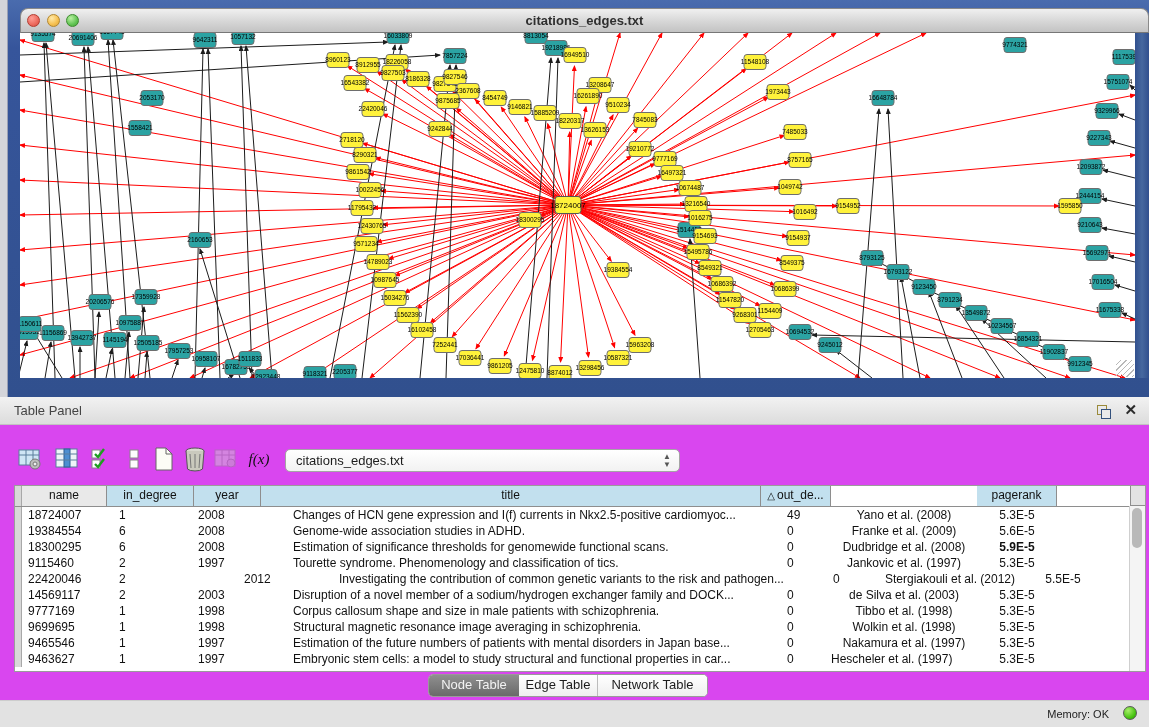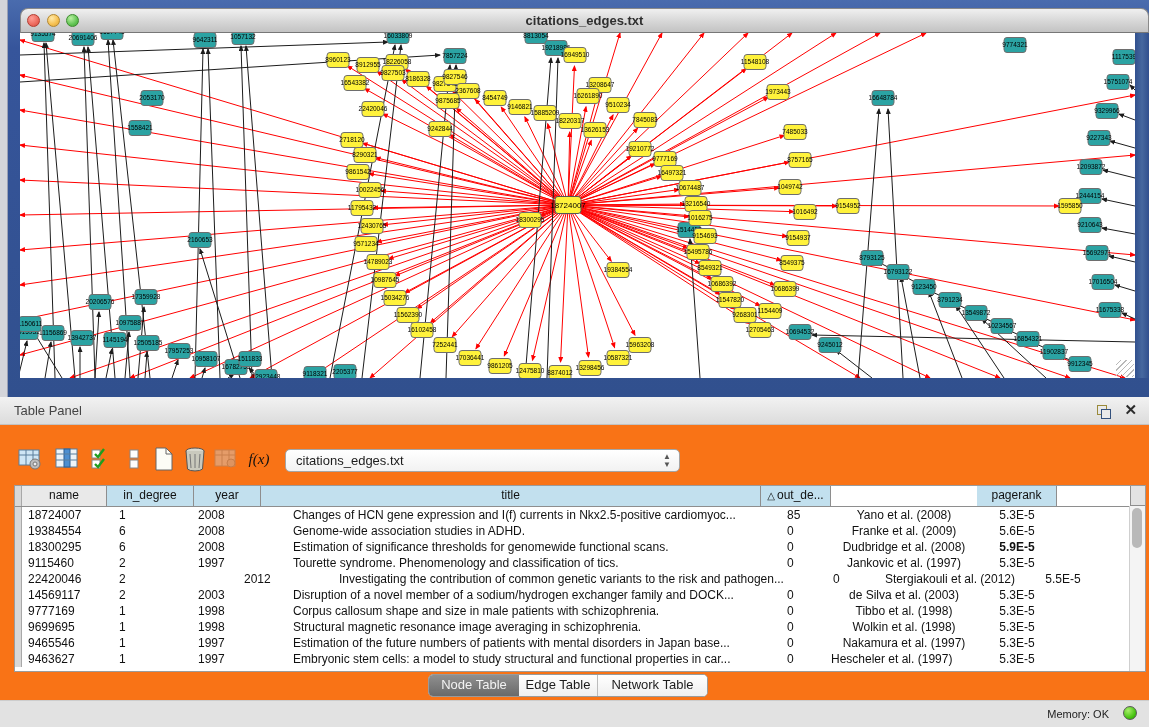--- a/index.html
+++ b/index.html
@@ -15,21 +15,21 @@
   .light{position:absolute;top:5px;width:13px;height:13px;border-radius:50%;box-sizing:border-box;}
   .light.red{left:6px;background:radial-gradient(circle at 35% 30%,#ff9d94,#ec6a5e 60%,#d0493c);border:1px solid #b43d31;}
   .light.yellow{left:26px;background:radial-gradient(circle at 35% 30%,#ffe9a8,#f5bf4f 60%,#d6a243);border:1px solid #b3872f;}
   .light.green{left:45px;background:radial-gradient(circle at 35% 30%,#b8f0a0,#61c454 60%,#45a436);border:1px solid #3c8a2e;}
   #net{position:absolute;left:20px;top:33px;width:1115px;height:345px;background:#fff;display:block;}
   .frame-right{position:absolute;left:1135px;top:33px;width:14px;height:345px;
     background:linear-gradient(90deg,#31508e,#46689f 50%,#31508e);}
   .grip{position:absolute;left:1116px;top:360px;width:18px;height:17px;
     background:repeating-linear-gradient(135deg,transparent 0 3px,#b9b9b9 3px 4px);}
   
-  .panel{position:absolute;left:0;top:397px;width:1149px;height:330px;background:#f97316;}
+  .panel{position:absolute;left:0;top:397px;width:1149px;height:330px;background:#d946ef;}
   .panel-hdr{position:absolute;left:0;top:0;width:1149px;height:28px;
     background:linear-gradient(180deg,#f2f2f2,#dcdcdc);border-bottom:1px solid #c2c2c2;box-sizing:border-box;}
   .panel-hdr .lbl{position:absolute;left:14px;top:6px;font-size:13px;color:#444;}
   .float-ic{position:absolute;right:38px;top:8px;width:14px;height:13px;}
   .float-ic .b{position:absolute;left:0;top:0;width:8px;height:8px;border:1px solid #9a8a3a;}
   .float-ic .f{position:absolute;left:4px;top:4px;width:8px;height:8px;border:1px solid #33507c;background:#e9e9e9;}
   .close-ic{position:absolute;right:12px;top:4px;font-size:15px;font-weight:bold;color:#2c2c2c;cursor:default;}
   
   .tbtn{position:absolute;top:48px;width:28px;height:28px;border:none;background:transparent;padding:1px;}
   .tbtn svg{display:block;}
@@ -582,21 +582,21 @@
         <div class="th" style="width: 80px;">pagerank</div>
         <div class="th" style="flex: 1 1 0%; border-right: none; background: rgb(255, 255, 255);"></div>
       </div>
     <div id="tbody">
         <div class="trow">
           <div class="td rowhdr-strip" style="width: 7px;"></div>
           <div class="td" style="width: 85px; padding-left: 6px;">18724007</div>
           <div class="td" style="width: 87px; padding-left: 12px;">1</div>
           <div class="td" style="width: 67px; padding-left: 4px;">2008</div>
           <div class="td" style="width: 500px; padding-left: 32px;">Changes of HCN gene expression and I(f) currents in Nkx2.5-positive cardiomyoc...</div>
-          <div class="td" style="width: 70px; padding-left: 26px;">85</div>
+          <div class="td" style="width: 70px; padding-left: 26px;">49</div>
           <div class="td" style="width: 146px; text-align: center;">Yano et al. (2008)</div>
           <div class="td" style="width: 80px; text-align: center;">5.3E-5</div>
         </div>
         <div class="trow">
           <div class="td rowhdr-strip" style="width: 7px;"></div>
           <div class="td" style="width: 85px; padding-left: 6px;">19384554</div>
           <div class="td" style="width: 87px; padding-left: 12px;">6</div>
           <div class="td" style="width: 67px; padding-left: 4px;">2008</div>
           <div class="td" style="width: 500px; padding-left: 32px;">Genome-wide association studies in ADHD.</div>
           <div class="td" style="width: 70px; padding-left: 26px;">0</div>

